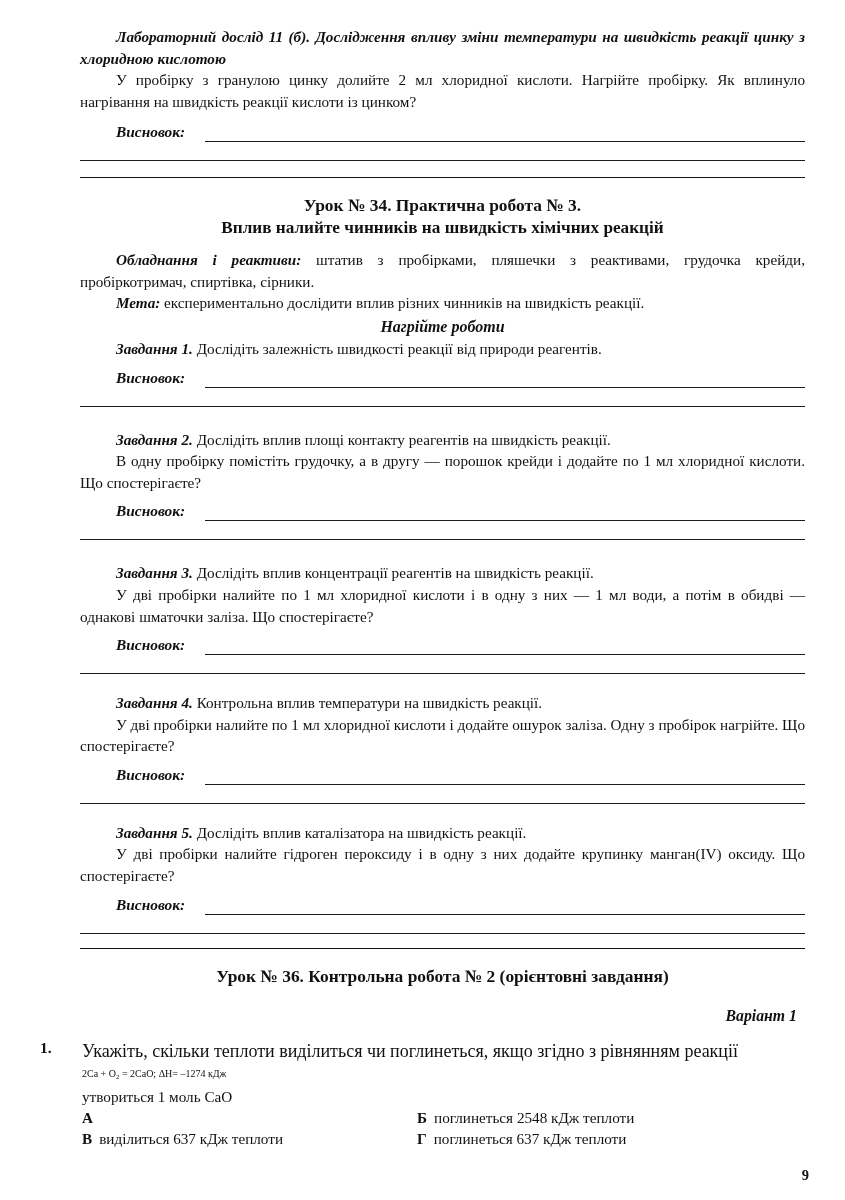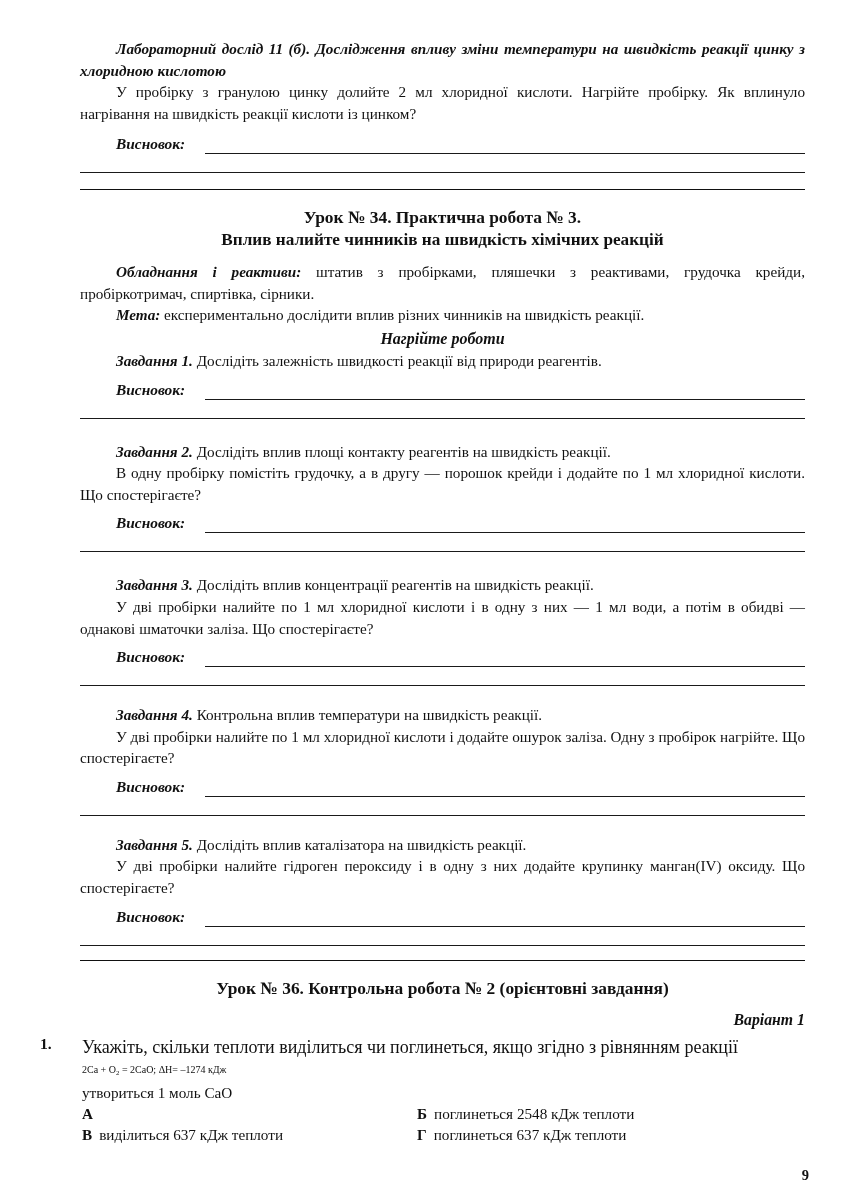--- a/index.html
+++ b/index.html
@@ -12,21 +12,21 @@
     width: 845px;
     height: 1200px;
     background: #ffffff;
     font-family: "Liberation Serif", "DejaVu Serif", serif;
     color: #111111;
     overflow: hidden;
   }
   .content {
     position: absolute;
     left: 80px;
-    top: 12px;
+    top: 0;
     width: 725px;
   }
 
   
   .para {
     font-size: 15.2px;
     line-height: 1.42;
     text-align: justify;
     text-justify: inter-word;
     text-indent: 36px;
@@ -142,21 +142,21 @@
   .opt-left { width: 335px; flex: 0 0 335px; }
   .opt-letter {
     font-weight: bold;
     padding-right: 7px;
   }
   .variant {
     text-align: right;
     font-weight: bold;
     font-style: italic;
     font-size: 15.8px;
-    margin: 0;
+    margin: 8px;
   }
 
   .page-num {
     position: absolute;
     right: 36px;
     bottom: 16px;
     font-size: 14.5px;
     font-weight: bold;
     color: #111111;
   }

